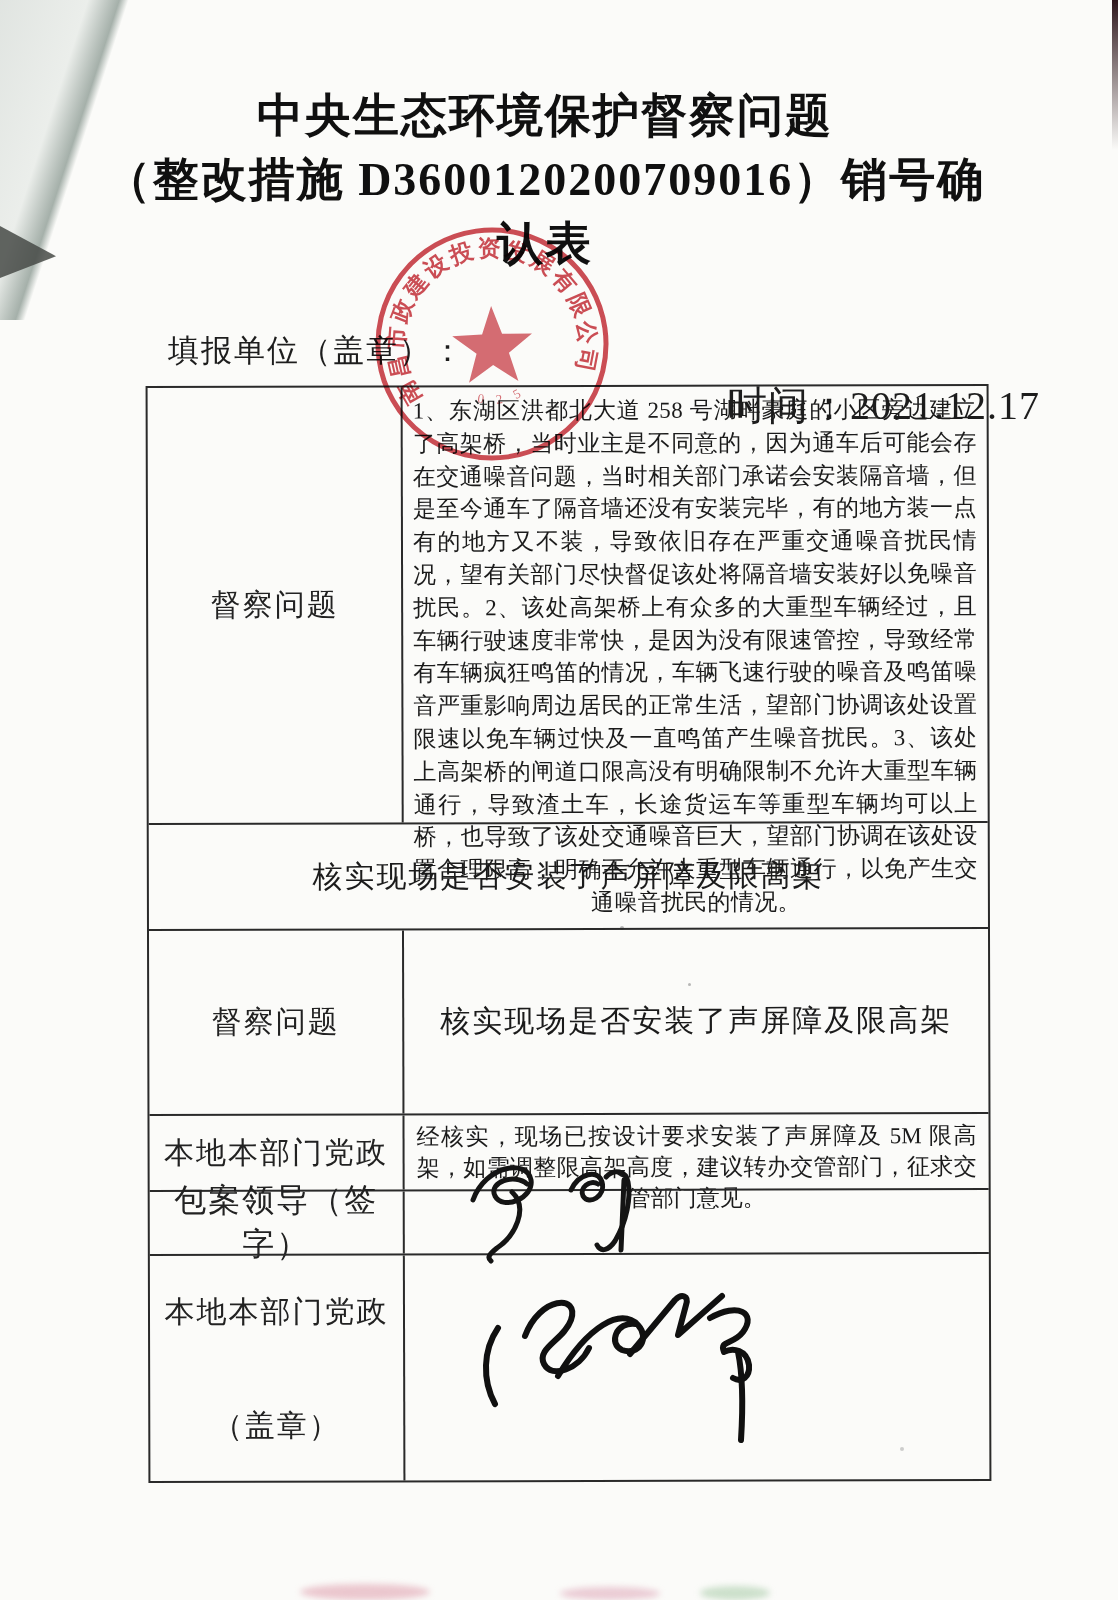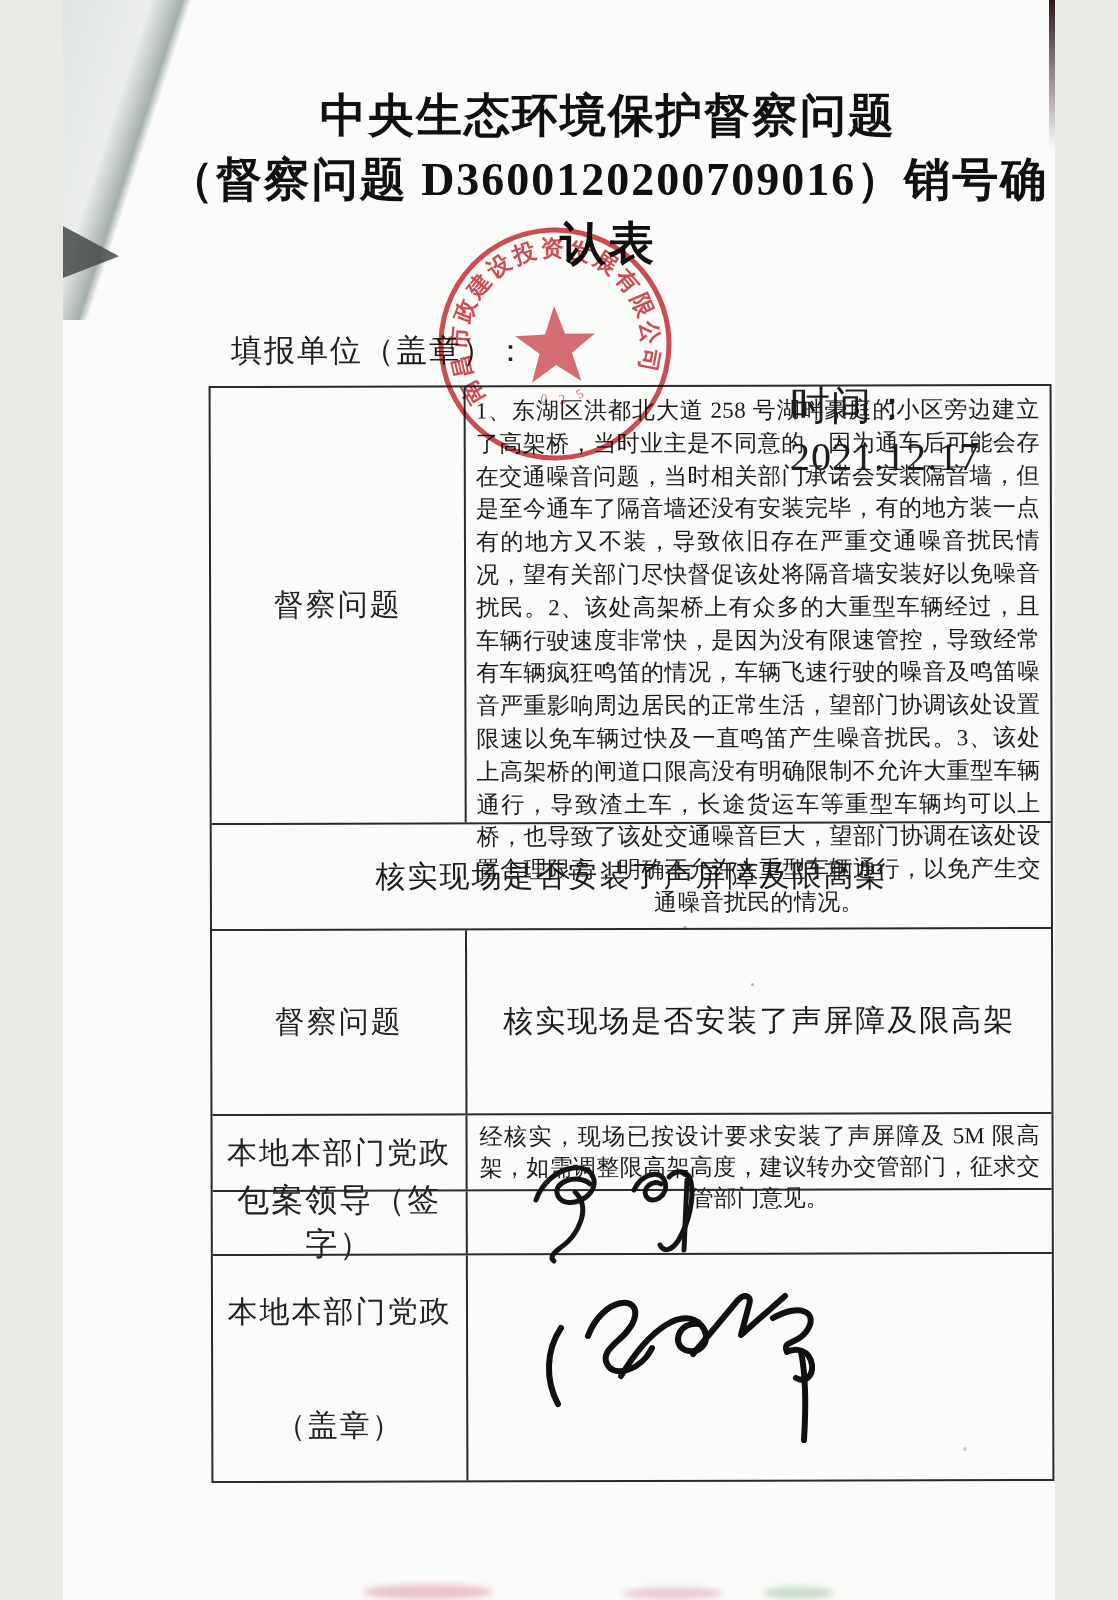--- a/index.html
+++ b/index.html
@@ -1,17 +1,17 @@
 <!DOCTYPE html>
 <html><head>
 <meta charset="utf-8">
 <style>
   html,body { margin:0; padding:0; background:#e9e9e6; }
   .page {
-    position:relative; width:992px; height:1600px; margin:0 auto;
+    position:relative; width:1118px; height:1600px; margin:0 auto;
     background:#fbfbf9; overflow:hidden;
     font-family:"Liberation Serif","DejaVu Serif",serif; color:#1d1d1d;
   }
 
   
   .fold-topleft {
     position:absolute; left:0; top:0; width:210px; height:320px;
     background:linear-gradient(108deg,
       rgba(198,206,201,0.50) 0%, rgba(213,220,215,0.42) 28%,
       rgba(150,163,156,0.85) 38%, rgba(150,163,156,0) 41%);
@@ -99,21 +99,21 @@
   <div class="edge-right-sliver"></div>
   <div class="smudge s1"></div>
   <div class="smudge s2"></div>
   <div class="smudge s3"></div>
   <div class="speck p1"></div>
   <div class="speck p2"></div>
   <div class="speck p3"></div>
 
   <div class="title-block">
     <div>中央生态环境保护督察问题</div>
-    <div>（督察问题 D3600120200709016）销号确</div>
+    <div>（整改措施 D3600120200709016）销号确</div>
     <div>认表</div>
   </div>
 
   <div class="meta-unit">填报单位（盖章）：</div>
   <div class="meta-time">时间：2021.12.17</div>
 
   <div class="doc-table">
 
     <div class="t-row r1 first">
       <div class="cell-label">督察问题</div>

